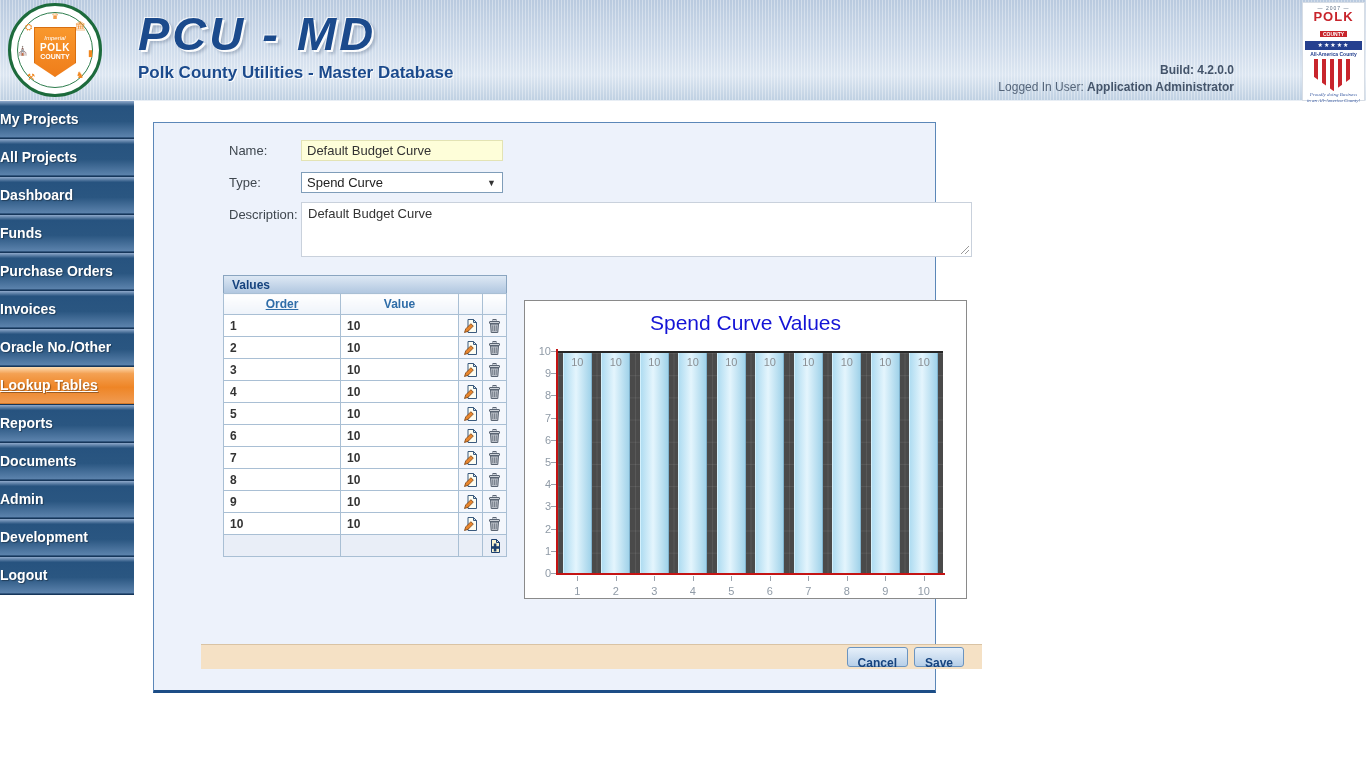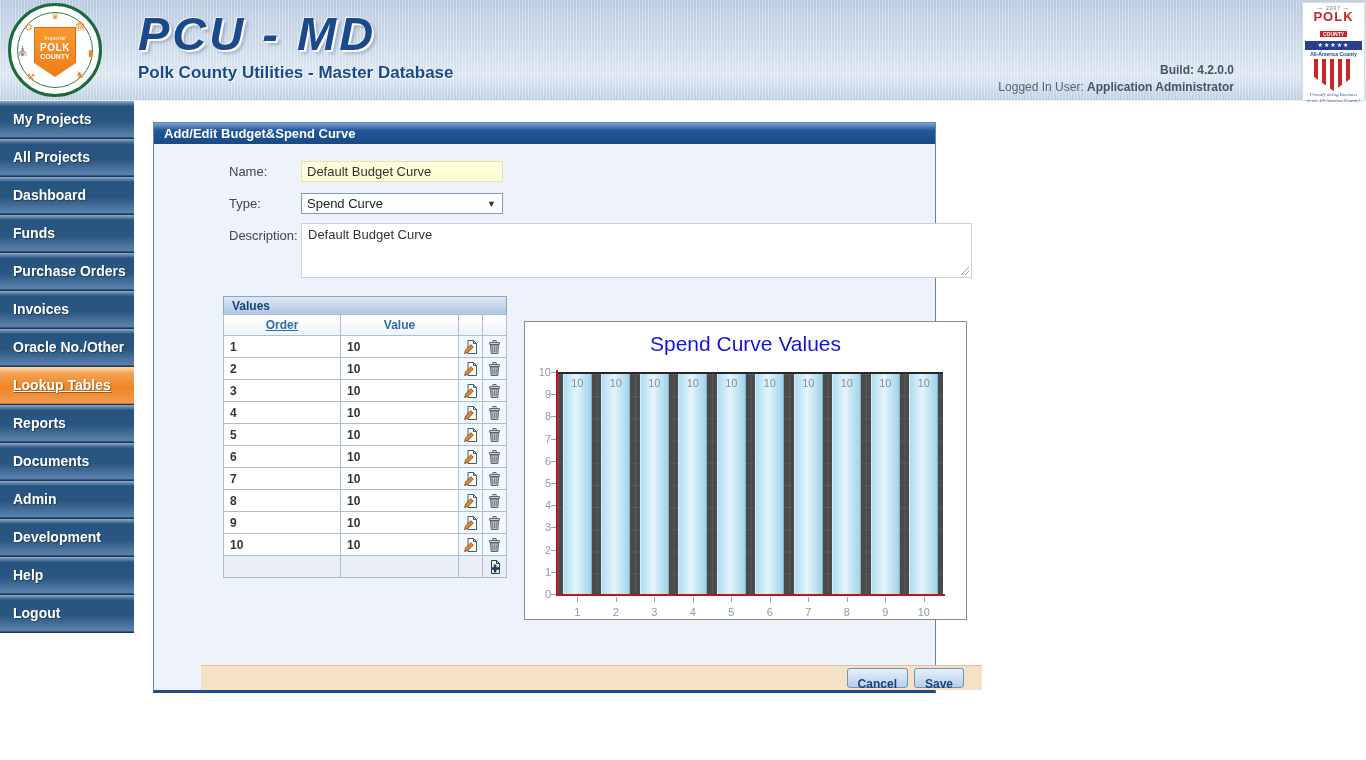--- a/index.html
+++ b/index.html
@@ -58,21 +58,21 @@
   .aac-shield {
     width:40px; height:32px; margin:2px auto 1px auto;
     background:repeating-linear-gradient(90deg,#c8252c 0 4px,#fff 4px 8px);
     clip-path:polygon(0 0,100% 0,100% 55%,50% 100%,0 55%);
   }
   .aac-tagline { font-size:5px; font-style:italic; color:#3f5fa5; line-height:6px; font-family:"Liberation Serif", serif; }
 
   
   .sidebar { position:absolute; left:0; top:101px; width:134px; }
   .nav-item {
-    height:38px; line-height:37px; padding-left:13px; cursor:pointer;
+    height:38px; line-height:37px; cursor:pointer;
     color:#fff; font-size:14px; font-weight:bold;
     background:linear-gradient(180deg,#8fa9cb 0%, #27537f 14%, #2a5681 55%, #5a81ab 96%, #1c3f66 100%);
     border-bottom:1px solid #16365a;
     text-shadow:1px 1px 1px rgba(0,0,0,.35);
   }
   .nav-item.active {
     background:linear-gradient(180deg,#fddcb2 0%, #f4a153 18%, #ee8526 55%, #f09a50 96%, #c96a15 100%);
     text-decoration:underline;
   }
 
@@ -226,26 +226,24 @@
       <div class="nav-item">Dashboard</div>
       <div class="nav-item">Funds</div>
       <div class="nav-item">Purchase Orders</div>
       <div class="nav-item">Invoices</div>
       <div class="nav-item">Oracle No./Other</div>
       <div class="nav-item active">Lookup Tables</div>
       <div class="nav-item">Reports</div>
       <div class="nav-item">Documents</div>
       <div class="nav-item">Admin</div>
       <div class="nav-item">Development</div>
-      <div class="nav-item">Help</div>
       <div class="nav-item">Logout</div>
     </div>
 
   <div class="panel">
-    <div class="panel-header">Add/Edit Budget&amp;Spend Curve</div>
     <div class="panel-body">
 
       <span class="fld-label" style="top:20px;">Name:</span>
       <input class="name-input" type="text" value="Default Budget Curve" style="">
 
       <span class="fld-label" style="top:52px;">Type:</span>
       <div class="type-select">
         <span>Spend Curve</span>
         <span class="arrow">▼</span>
       </div>

